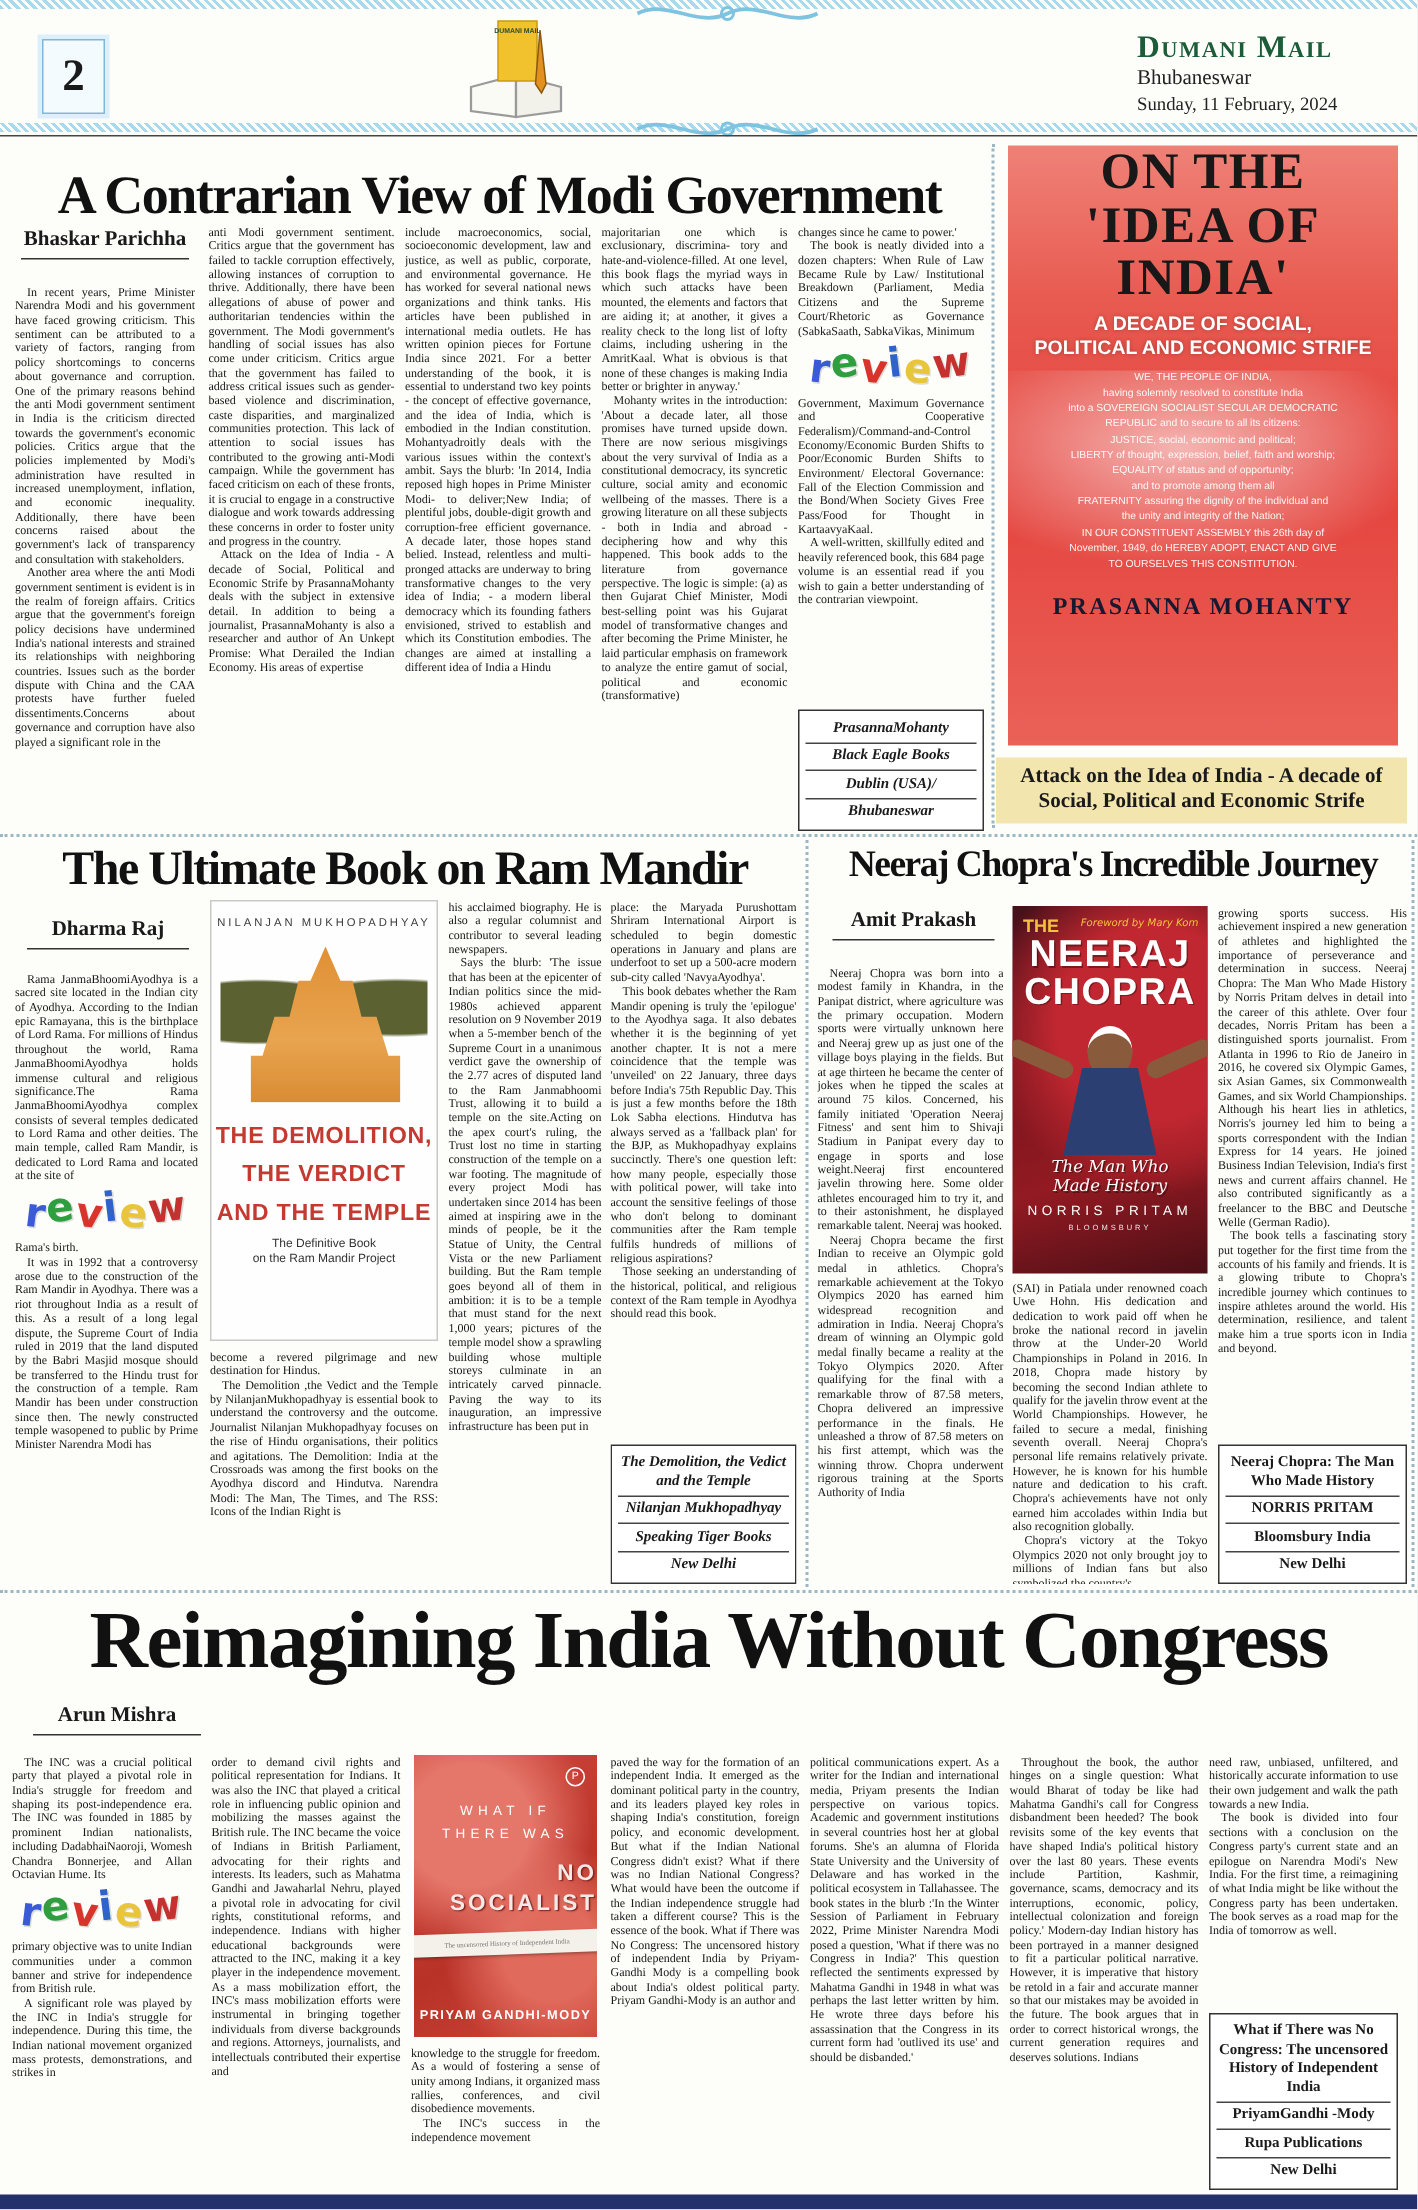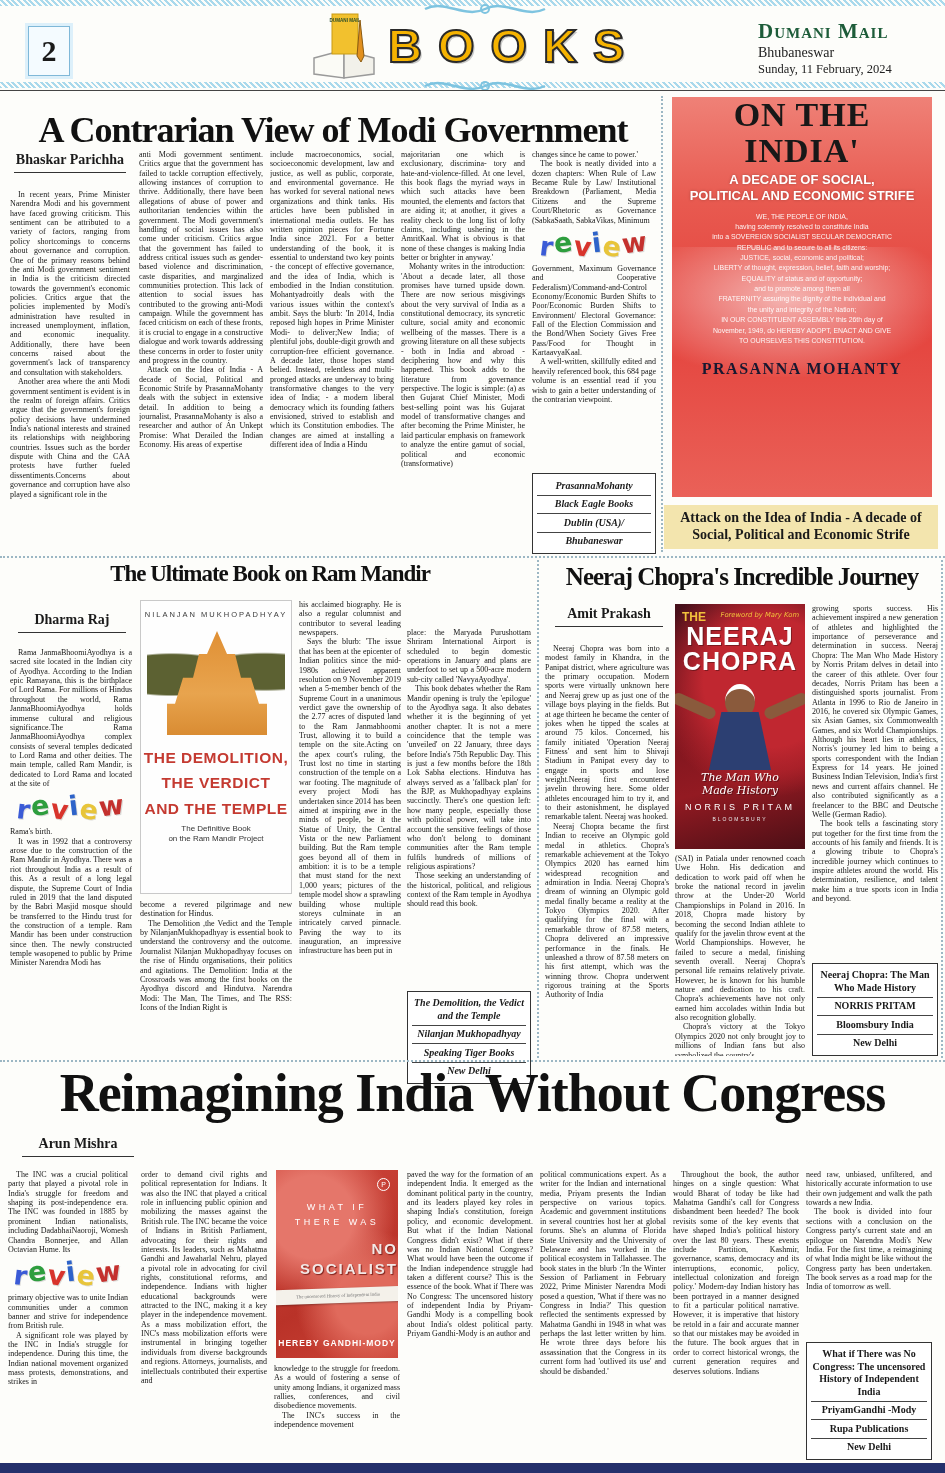--- a/index.html
+++ b/index.html
@@ -80,21 +80,20 @@
       <span>2</span>
     </div>
 
   <svg class="abs" style="left:306px;top:12px;" width="78" height="72" viewBox="0 0 78 72">
     <polygon points="8,46 38,38 38,66 8,62" fill="#fbfbf6" stroke="#9a9a9a" stroke-width="1.5"></polygon>
     <polygon points="68,46 38,38 38,66 68,62" fill="#f2f1ea" stroke="#9a9a9a" stroke-width="1.5"></polygon>
     <rect x="26" y="2" width="26" height="40" fill="#f2c12e" stroke="#c79a14" stroke-width="1"></rect>
     <text x="39" y="10" font-size="4.6" text-anchor="middle" fill="#2a4d2a" font-family="Liberation Sans" font-weight="bold">DUMANI MAIL</text>
     <path d="M54,8 L58,44 L55,50 L51,44 Z" fill="#e2901e" stroke="#8a5a10" stroke-width="1"></path>
   </svg>
-  <div class="books-title">BOOKS</div>
 
   <div class="masthead">
     <div class="mast-name">Dumani Mail</div>
     <div class="mast-city">Bhubaneswar</div>
     <div class="mast-date">Sunday, 11 February, 2024</div>
   </div>
 
   <div class="hatch" style="top:82px;"></div>
   <svg class="ornament" style="top:78px;" viewBox="0 0 130 16">
     <path d="M5,8 C25,-2 45,18 65,8 C85,-2 105,18 125,8" fill="none" stroke="#7ec4e0" stroke-width="2.5"></path>
@@ -122,20 +121,21 @@
       <div>PrasannaMohanty</div>
       <div>Black Eagle Books</div>
       <div>Dublin (USA)/</div>
       <div>Bhubaneswar</div>
     </div>
   </div>
 
   <div class="cover1">
     <div class="parl"></div>
     <div class="t">ON THE</div>
+    <div class="t">'IDEA OF</div>
     <div class="t">INDIA'</div>
     <div class="sub" style="margin-top:4px;">A DECADE OF SOCIAL,</div>
     <div class="sub">POLITICAL AND ECONOMIC STRIFE</div>
     <div class="pre">WE, THE PEOPLE OF INDIA,
 having solemnly resolved to constitute India
 into a SOVEREIGN SOCIALIST SECULAR DEMOCRATIC
 REPUBLIC and to secure to all its citizens:
 JUSTICE, social, economic and political;
 LIBERTY of thought, expression, belief, faith and worship;
 EQUALITY of status and of opportunity;
@@ -145,21 +145,21 @@
 IN OUR CONSTITUENT ASSEMBLY this 26th day of
 November, 1949, do HEREBY ADOPT, ENACT AND GIVE
 TO OURSELVES THIS CONSTITUTION.</div>
     <div class="auth">PRASANNA MOHANTY</div>
   </div>
   <div class="caption1">Attack on the Idea of India - A decade of Social, Political and Economic Strife</div>
 
   <div class="dotsep-v" style="left:661px;top:96px;height:456px;"></div>
   <div class="dotsep-h" style="left:0;top:556px;width:945px;"></div>
 
-  <div class="abs headline" style="left:8px;top:562px;width:524px;font-size:23px;">The Ultimate Book on Ram Mandir</div>
+  <div class="abs headline" style="left:8px;top:562px;width:524px;font-size:32px;">The Ultimate Book on Ram Mandir</div>
   <div class="abs byline" style="left:18px;top:612px;width:108px;">Dharma Raj</div>
 
   <div class="abs flexcol" style="left:10px;top:648px;width:122px;height:408px;">
     <div class="col" style="flex:none;"> Rama JanmaBhoomiAyodhya is a sacred site located in the Indian city of Ayodhya. According to the Indian epic Ramayana, this is the birthplace of Lord Rama. For millions of Hindus throughout the world, Rama JanmaBhoomiAyodhya holds immense cultural and religious significance.The Rama JanmaBhoomiAyodhya complex consists of several temples dedicated to Lord Rama and other deities. The main temple, called Ram Mandir, is dedicated to Lord Rama and located at the site of</div>
     <div class="review-badge"><span style="color: rgb(59, 91, 214); display: inline-block; transform: rotate(7deg) translateY(2px);">r</span><span style="color: rgb(46, 158, 62); display: inline-block; transform: rotate(-7deg) translateY(-2px);">e</span><span style="color: rgb(216, 52, 44); display: inline-block; transform: rotate(7deg) translateY(2px);">v</span><span style="color: rgb(46, 99, 201); display: inline-block; transform: rotate(-7deg) translateY(-2px);">i</span><span style="color: rgb(232, 197, 58); display: inline-block; transform: rotate(7deg) translateY(2px);">e</span><span style="color: rgb(196, 49, 46); display: inline-block; transform: rotate(-7deg) translateY(-2px);">w</span></div>
     <div class="col" style="flex:1;">Rama's birth.
  It was in 1992 that a controversy arose due to the construction of the Ram Mandir in Ayodhya. There was a riot throughout India as a result of this. As a result of a long legal dispute, the Supreme Court of India ruled in 2019 that the land disputed by the Babri Masjid mosque should be transferred to the Hindu trust for the construction of a temple. Ram Mandir has been under construction since then. The newly constructed temple wasopened to public by Prime Minister Narendra Modi has</div>
   </div>
 
   <div class="cover2">
@@ -171,21 +171,21 @@
     <div class="t">THE DEMOLITION,</div>
     <div class="t">THE VERDICT</div>
     <div class="t">AND THE TEMPLE</div>
     <div class="sub"><span>The Definitive Book</span><br><span>on the Ram Mandir Project</span></div>
   </div>
   <div class="abs col" style="left:140px;top:900px;width:152px;height:156px;">become a revered pilgrimage and new destination for Hindus.
  The Demolition ,the Vedict and the Temple by NilanjanMukhopadhyay is essential book to understand the controversy and the outcome. Journalist Nilanjan Mukhopadhyay focuses on the rise of Hindu organisations, their politics and agitations. The Demolition: India at the Crossroads was among the first books on the Ayodhya discord and Hindutva. Narendra Modi: The Man, The Times, and The RSS: Icons of the Indian Right is</div>
 
   <div class="abs col" style="left:299px;top:600px;width:102px;height:456px;">his acclaimed biography. He is also a regular columnist and contributor to several leading newspapers.
  Says the blurb: 'The issue that has been at the epicenter of Indian politics since the mid-1980s achieved apparent resolution on 9 November 2019 when a 5-member bench of the Supreme Court in a unanimous verdict gave the ownership of the 2.77 acres of disputed land to the Ram Janmabhoomi Trust, allowing it to build a temple on the site.Acting on the apex court's ruling, the Trust lost no time in starting construction of the temple on a war footing. The magnitude of every project Modi has undertaken since 2014 has been aimed at inspiring awe in the minds of people, be it the Statue of Unity, the Central Vista or the new Parliament building. But the Ram temple goes beyond all of them in ambition: it is to be a temple that must stand for the next 1,000 years; pictures of the temple model show a sprawling building whose multiple storeys culminate in an intricately carved pinnacle. Paving the way to its inauguration, an impressive infrastructure has been put in</div>
-  <div class="abs flexcol" style="left:407px;top:628px;width:124px;height:456px;">
+  <div class="abs flexcol" style="left:407px;top:600px;width:124px;height:456px;">
     <div class="col" style="flex:1;">place: the Maryada Purushottam Shriram International Airport is scheduled to begin domestic operations in January and plans are underfoot to set up a 500-acre modern sub-city called 'NavyaAyodhya'.
  This book debates whether the Ram Mandir opening is truly the 'epilogue' to the Ayodhya saga. It also debates whether it is the beginning of yet another chapter. It is not a mere coincidence that the temple was 'unveiled' on 22 January, three days before India's 75th Republic Day. This is just a few months before the 18th Lok Sabha elections. Hindutva has always served as a 'fallback plan' for the BJP, as Mukhopadhyay explains succinctly. There's one question left: how many people, especially those with political power, will take into account the sensitive feelings of those who don't belong to dominant communities after the Ram temple fulfils hundreds of millions of religious aspirations?
  Those seeking an understanding of the historical, political, and religious context of the Ram temple in Ayodhya should read this book.</div>
     <div class="credit-box it" style="margin-top:5px;">
       <div>The Demolition, the Vedict and the Temple</div>
       <div>Nilanjan Mukhopadhyay</div>
       <div>Speaking Tiger Books</div>
       <div>New Delhi</div>
     </div>
   </div>
@@ -237,21 +237,21 @@
     <div class="col" style="flex:1;">primary objective was to unite Indian communities under a common banner and strive for independence from British rule.
  A significant role was played by the INC in India's struggle for independence. During this time, the Indian national movement organized mass protests, demonstrations, and strikes in</div>
   </div>
   <div class="abs col" style="left:141px;top:1170px;width:126px;height:290px;">order to demand civil rights and political representation for Indians. It was also the INC that played a critical role in influencing public opinion and mobilizing the masses against the British rule. The INC became the voice of Indians in British Parliament, advocating for their rights and interests. Its leaders, such as Mahatma Gandhi and Jawaharlal Nehru, played a pivotal role in advocating for civil rights, constitutional reforms, and independence. Indians with higher educational backgrounds were attracted to the INC, making it a key player in the independence movement. As a mass mobilization effort, the INC's mass mobilization efforts were instrumental in bringing together individuals from diverse backgrounds and regions. Attorneys, journalists, and intellectuals contributed their expertise and</div>
 
   <div class="cover4">
     <div class="pg">P</div>
     <div class="wt"><span>WHAT IF</span><br><span>THERE WAS</span></div>
     <div class="nc"><span>NO</span><br><span>SOCIALIST</span></div>
     <div class="strip">The uncensored History of Independent India</div>
-    <div class="auth">HEREBY GANDHI-MODY</div>
+    <div class="auth">PRIYAM GANDHI-MODY</div>
   </div>
   <div class="abs col" style="left:274px;top:1364px;width:126px;height:96px;">knowledge to the struggle for freedom. As a would of fostering a sense of unity among Indians, it organized mass rallies, conferences, and civil disobedience movements.
  The INC's success in the independence movement</div>
 
   <div class="abs col" style="left:407px;top:1170px;width:126px;height:290px;">paved the way for the formation of an independent India. It emerged as the dominant political party in the country, and its leaders played key roles in shaping India's constitution, foreign policy, and economic development. But what if the Indian National Congress didn't exist? What if there was no Indian National Congress? What would have been the outcome if the Indian independence struggle had taken a different course? This is the essence of the book. What if There was No Congress: The uncensored history of independent India by Priyam-Gandhi Mody is a compelling book about India's oldest political party. Priyam Gandhi-Mody is an author and</div>
   <div class="abs col" style="left:540px;top:1170px;width:126px;height:290px;">political communications expert. As a writer for the Indian and international media, Priyam presents the Indian perspective on various topics. Academic and government institutions in several countries host her at global forums. She's an alumna of Florida State University and the University of Delaware and has worked in the political ecosystem in Tallahassee. The book states in the blurb :'In the Winter Session of Parliament in February 2022, Prime Minister Narendra Modi posed a question, 'What if there was no Congress in India?' This question reflected the sentiments expressed by Mahatma Gandhi in 1948 in what was perhaps the last letter written by him. He wrote three days before his assassination that the Congress in its current form had 'outlived its use' and should be disbanded.'</div>
   <div class="abs col" style="left:673px;top:1170px;width:126px;height:290px;"> Throughout the book, the author hinges on a single question: What would Bharat of today be like had Mahatma Gandhi's call for Congress disbandment been heeded? The book revisits some of the key events that have shaped India's political history over the last 80 years. These events include Partition, Kashmir, governance, scams, democracy and its interruptions, economic, policy, intellectual colonization and foreign policy.' Modern-day Indian history has been portrayed in a manner designed to fit a particular political narrative. However, it is imperative that history be retold in a fair and accurate manner so that our mistakes may be avoided in the future. The book argues that in order to correct historical wrongs, the current generation requires and deserves solutions. Indians</div>
   <div class="abs flexcol" style="left:806px;top:1170px;width:126px;height:290px;">
     <div class="col" style="flex:1;">need raw, unbiased, unfiltered, and historically accurate information to use their own judgement and walk the path towards a new India.
  The book is divided into four sections with a conclusion on the Congress party's current state and an epilogue on Narendra Modi's New India. For the first time, a reimagining of what India might be like without the Congress party has been undertaken. The book serves as a road map for the India of tomorrow as well.</div>

